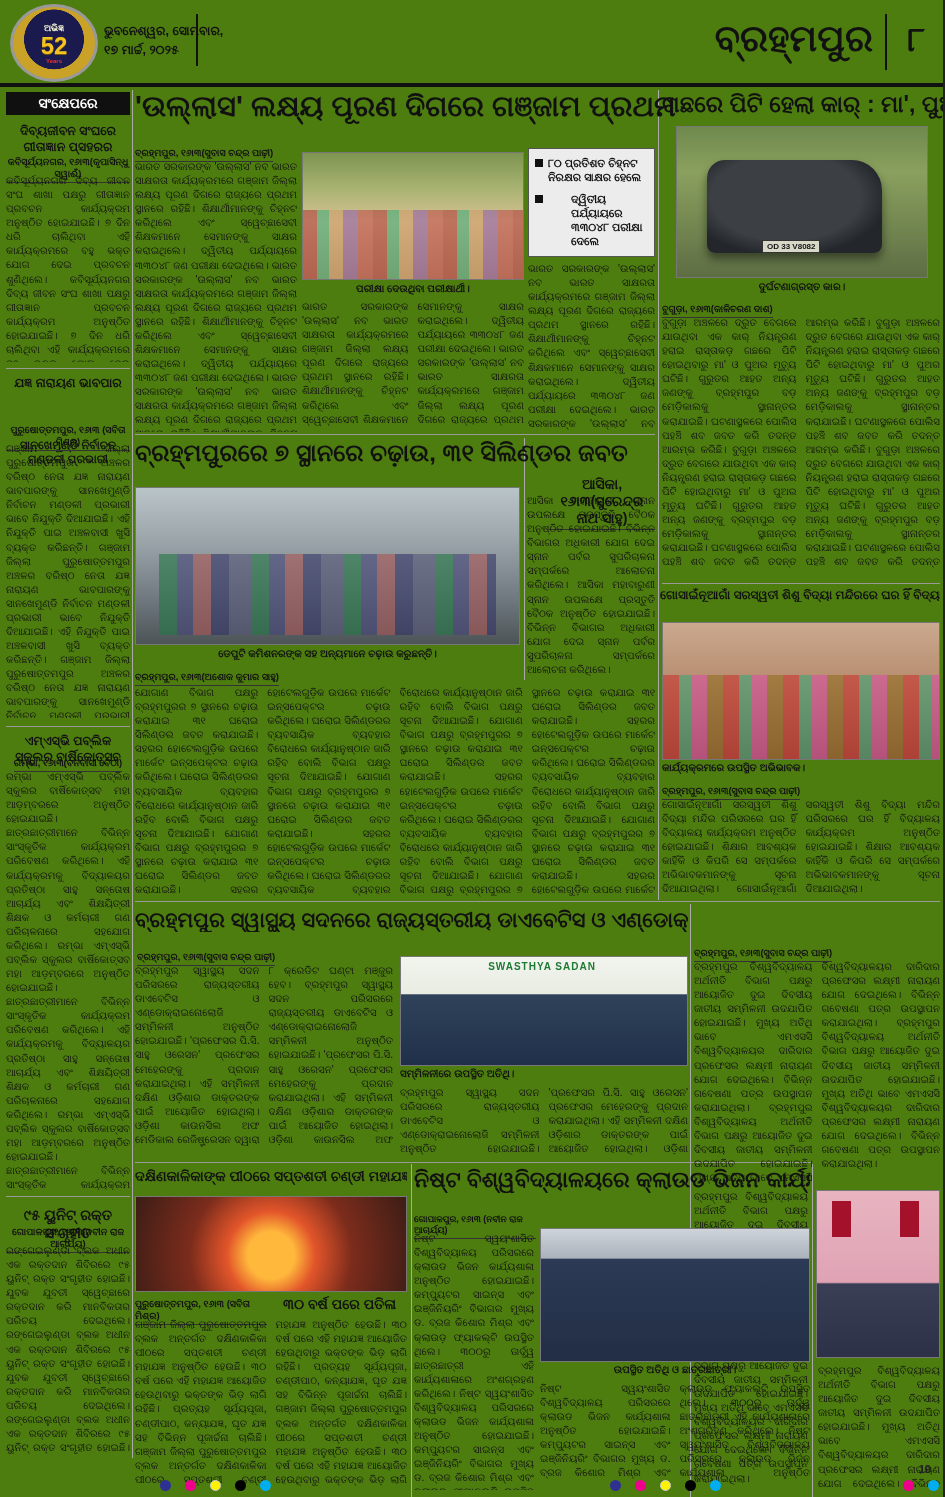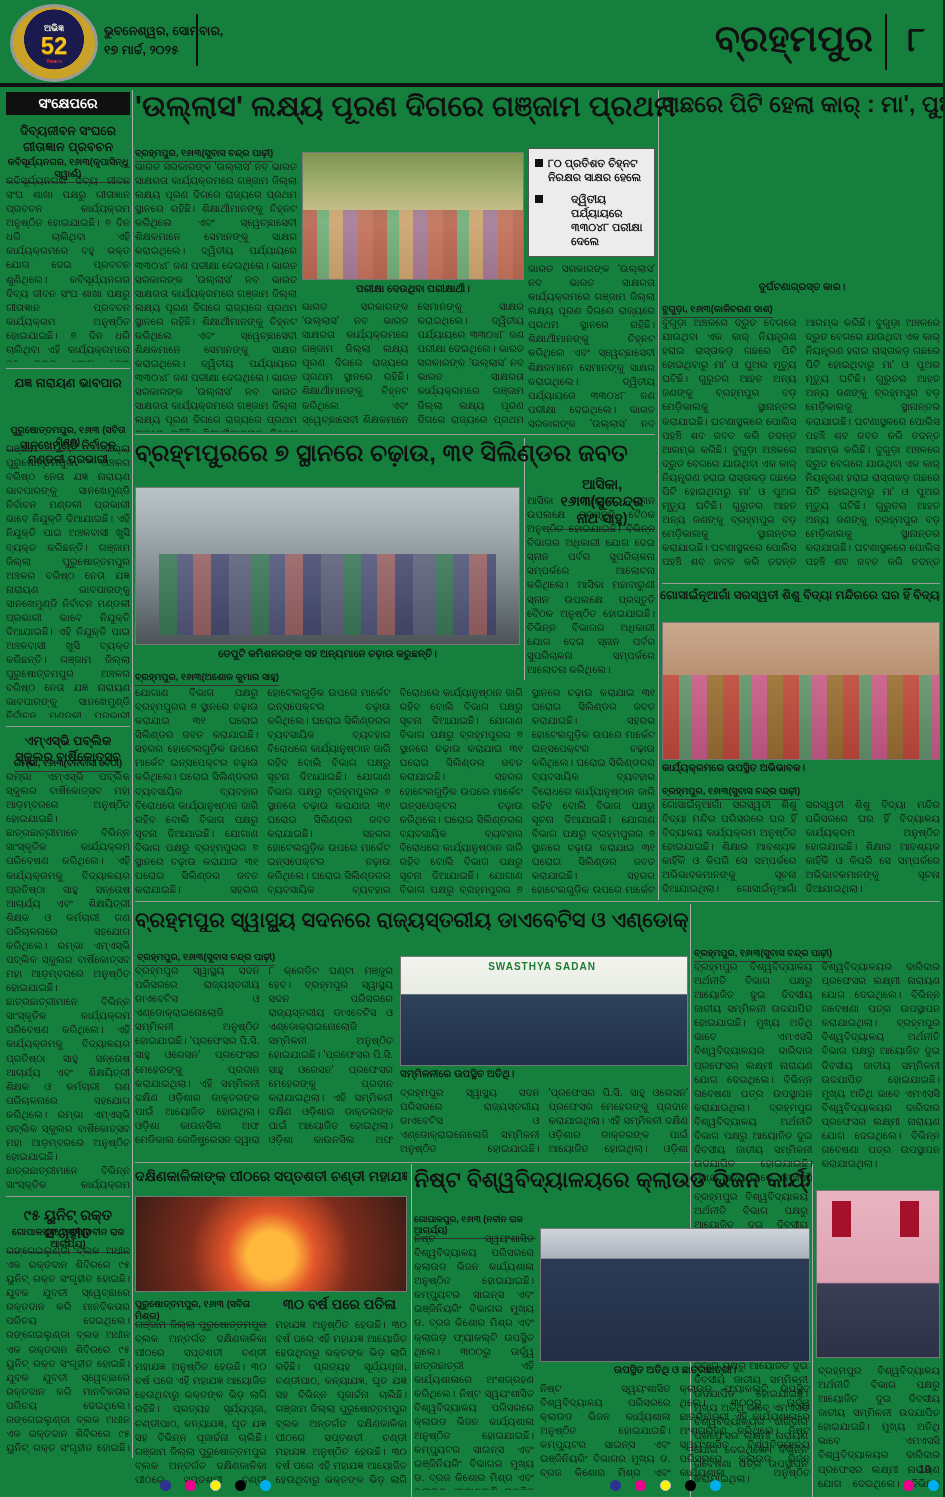--- a/index.html
+++ b/index.html
@@ -1,20 +1,20 @@
 <!DOCTYPE html>
 <html><head>
 <meta charset="utf-8">
 <style>
   * { margin:0; padding:0; box-sizing:border-box; }
   html,body { background:#888; }
   body { font-family:"Liberation Sans","DejaVu Sans",sans-serif; }
   .page {
     position:relative; width:945px; height:1497px; margin:0 auto;
-    background:#15803d; color:#111; overflow:hidden;
+    background:#4d7c0f; color:#111; overflow:hidden;
     border-right:2px solid #222;
   }
   .abs { position:absolute; }
   .rule-h { position:absolute; background:#999; height:1px; }
   .rule-v { position:absolute; background:#aaa; width:1px; }
   .thick-rule { position:absolute; background:#111; }
 
   
   .logo-wrap { position:absolute; left:10px; top:4px; width:88px; height:78px; }
   .logo-ellipse {
@@ -102,21 +102,21 @@
     <div class="edition">ବ୍ରହ୍ମପୁର</div>
     <div class="ed-sep"></div>
     <div class="pageno">୮</div>
   </div>
   <div class="thick-rule" style="left:0;top:83px;width:945px;height:4px;"></div>
 
   <div class="abs" style="left:6px;top:92px;width:124px;">
     <div class="sb-head">ସଂକ୍ଷେପରେ</div>
   </div>
 
-  <div class="abs brief-title" style="left:6px;top:124px;width:124px;">ଦିବ୍ୟଜୀବନ ସଂଘରେ ଗୀତାଜ୍ଞାନ ପ୍ରବଚନ</div>
+  <div class="abs brief-title" style="left:6px;top:124px;width:124px;">ଦିବ୍ୟଜୀବନ ସଂଘରେ ଗୀତାଜ୍ଞାନ ପ୍ସହରର</div>
   <div class="abs" style="left:6px;top:156px;width:124px;text-align:center;"><span class="byline">କବିସୂର୍ଯ୍ୟନଗର, ୧୬ା୩(କୃପାସିନ୍ଧୁ ସ୍ୱାଈଁ)</span></div>
   <div class="abs body-txt" style="left:6px;top:174px;width:124px;height:188px;">କବିସୂର୍ଯ୍ୟନଗର ଦିବ୍ୟ ଜୀବନ ସଂଘ ଶାଖା ପକ୍ଷରୁ ଗୀତାଜ୍ଞାନ ପ୍ରବଚନ କାର୍ଯ୍ୟକ୍ରମ ଅନୁଷ୍ଠିତ ହୋଇଯାଇଛି। ୭ ଦିନ ଧରି ଚାଲିଥିବା ଏହି କାର୍ଯ୍ୟକ୍ରମରେ ବହୁ ଭକ୍ତ ଯୋଗ ଦେଇ ପ୍ରବଚନ ଶୁଣିଥିଲେ। କବିସୂର୍ଯ୍ୟନଗର ଦିବ୍ୟ ଜୀବନ ସଂଘ ଶାଖା ପକ୍ଷରୁ ଗୀତାଜ୍ଞାନ ପ୍ରବଚନ କାର୍ଯ୍ୟକ୍ରମ ଅନୁଷ୍ଠିତ ହୋଇଯାଇଛି। ୭ ଦିନ ଧରି ଚାଲିଥିବା ଏହି କାର୍ଯ୍ୟକ୍ରମରେ ବହୁ ଭକ୍ତ ଯୋଗ ଦେଇ ପ୍ରବଚନ ଶୁଣିଥିଲେ। କବିସୂର୍ଯ୍ୟନଗର ଦିବ୍ୟ ଜୀବନ ସଂଘ ଶାଖା ପକ୍ଷରୁ ଗୀତାଜ୍ଞାନ ପ୍ରବଚନ କାର୍ଯ୍ୟକ୍ରମ ଅନୁଷ୍ଠିତ ହୋଇଯାଇଛି। ୭ ଦିନ ଧରି ଚାଲିଥିବା ଏହି କାର୍ଯ୍ୟକ୍ରମରେ ବହୁ ଭକ୍ତ ଯୋଗ ଦେଇ ପ୍ରବଚନ ଶୁଣିଥିଲେ।</div>
   <div class="rule-h" style="left:6px;top:368px;width:124px;"></div>
 
   <div class="abs brief-title" style="left:6px;top:376px;width:124px;">ଯଜ୍ଞ ନାରାୟଣ ଭାବପାର</div>
   <div class="abs brief-title2" style="left:6px;top:394px;width:124px;margin-top:44px;">ସାନଖେମୁଣ୍ଡି ନିର୍ବାଚନ ମଣ୍ଡଳୀ ପ୍ରଭାରୀ</div>
   <div class="abs" style="left:6px;top:424px;width:124px;text-align:center;"><span class="byline">ପୁରୁଷୋତ୍ତମପୁର, ୧୬ା୩ (ସବିତା ମିଶ୍ର)</span></div>
   <div class="abs body-txt" style="left:6px;top:442px;width:124px;height:276px;">ଗଞ୍ଜାମ ଜିଲ୍ଲା ପୁରୁଷୋତ୍ତମପୁର ଅଞ୍ଚଳର ବରିଷ୍ଠ ନେତା ଯଜ୍ଞ ନାରାୟଣ ଭାବପାରଙ୍କୁ ସାନଖେମୁଣ୍ଡି ନିର୍ବାଚନ ମଣ୍ଡଳୀ ପ୍ରଭାରୀ ଭାବେ ନିଯୁକ୍ତି ଦିଆଯାଇଛି। ଏହି ନିଯୁକ୍ତି ପାଇ ଅଞ୍ଚଳବାସୀ ଖୁସି ବ୍ୟକ୍ତ କରିଛନ୍ତି। ଗଞ୍ଜାମ ଜିଲ୍ଲା ପୁରୁଷୋତ୍ତମପୁର ଅଞ୍ଚଳର ବରିଷ୍ଠ ନେତା ଯଜ୍ଞ ନାରାୟଣ ଭାବପାରଙ୍କୁ ସାନଖେମୁଣ୍ଡି ନିର୍ବାଚନ ମଣ୍ଡଳୀ ପ୍ରଭାରୀ ଭାବେ ନିଯୁକ୍ତି ଦିଆଯାଇଛି। ଏହି ନିଯୁକ୍ତି ପାଇ ଅଞ୍ଚଳବାସୀ ଖୁସି ବ୍ୟକ୍ତ କରିଛନ୍ତି। ଗଞ୍ଜାମ ଜିଲ୍ଲା ପୁରୁଷୋତ୍ତମପୁର ଅଞ୍ଚଳର ବରିଷ୍ଠ ନେତା ଯଜ୍ଞ ନାରାୟଣ ଭାବପାରଙ୍କୁ ସାନଖେମୁଣ୍ଡି ନିର୍ବାଚନ ମଣ୍ଡଳୀ ପ୍ରଭାରୀ ଭାବେ ନିଯୁକ୍ତି ଦିଆଯାଇଛି। ଏହି ନିଯୁକ୍ତି ପାଇ ଅଞ୍ଚଳବାସୀ ଖୁସି ବ୍ୟକ୍ତ କରିଛନ୍ତି। ଗଞ୍ଜାମ ଜିଲ୍ଲା ପୁରୁଷୋତ୍ତମପୁର ଅଞ୍ଚଳର ବରିଷ୍ଠ ନେତା ଯଜ୍ଞ ନାରାୟଣ ଭାବପାରଙ୍କୁ ସାନଖେମୁଣ୍ଡି ନିର୍ବାଚନ ମଣ୍ଡଳୀ ପ୍ରଭାରୀ ଭାବେ ନିଯୁକ୍ତି ଦିଆଯାଇଛି। ଏହି ନିଯୁକ୍ତି ପାଇ ଅଞ୍ଚଳବାସୀ ଖୁସି ବ୍ୟକ୍ତ କରିଛନ୍ତି।</div>
   <div class="rule-h" style="left:6px;top:726px;width:124px;"></div>
 
@@ -153,20 +153,24 @@
     </div>
     <div class="hl-item">
       <span class="sq"></span>
       <span>ଦ୍ୱିତୀୟ ପର୍ଯ୍ୟାୟରେ ୩୩୦୪୮ ପରୀକ୍ଷା ଦେଲେ</span>
     </div>
   </div>
   <div class="abs body-txt" style="left:528px;top:262px;width:127px;height:170px;">ଭାରତ ସରକାରଙ୍କ 'ଉଲ୍ଲାସ' ନବ ଭାରତ ସାକ୍ଷରତା କାର୍ଯ୍ୟକ୍ରମରେ ଗଞ୍ଜାମ ଜିଲ୍ଲା ଲକ୍ଷ୍ୟ ପୂରଣ ଦିଗରେ ରାଜ୍ୟରେ ପ୍ରଥମ ସ୍ଥାନରେ ରହିଛି। ଶିକ୍ଷାର୍ଥୀମାନଙ୍କୁ ଚିହ୍ନଟ କରିଥିଲେ ଏବଂ ସ୍ୱେଚ୍ଛାସେବୀ ଶିକ୍ଷକମାନେ ସେମାନଙ୍କୁ ସାକ୍ଷର କରାଇଥିଲେ। ଦ୍ୱିତୀୟ ପର୍ଯ୍ୟାୟରେ ୩୩୦୪୮ ଜଣ ପରୀକ୍ଷା ଦେଇଥିଲେ। ଭାରତ ସରକାରଙ୍କ 'ଉଲ୍ଲାସ' ନବ ଭାରତ ସାକ୍ଷରତା କାର୍ଯ୍ୟକ୍ରମରେ ଗଞ୍ଜାମ ଜିଲ୍ଲା ଲକ୍ଷ୍ୟ ପୂରଣ ଦିଗରେ ରାଜ୍ୟରେ ପ୍ରଥମ ସ୍ଥାନରେ ରହିଛି। ଶିକ୍ଷାର୍ଥୀମାନଙ୍କୁ ଚିହ୍ନଟ କରିଥିଲେ ଏବଂ ସ୍ୱେଚ୍ଛାସେବୀ ଶିକ୍ଷକମାନେ ସେମାନଙ୍କୁ ସାକ୍ଷର କରାଇଥିଲେ। ଦ୍ୱିତୀୟ ପର୍ଯ୍ୟାୟରେ ୩୩୦୪୮ ଜଣ ପରୀକ୍ଷା ଦେଇଥିଲେ।</div>
   <div class="rule-h" style="left:135px;top:434px;width:520px;"></div>
 
   <div class="abs hl-xl nowrap" style="left:662px;top:92px;width:278px;font-size:23px;">ଗଛରେ ପିଟି ହେଲା କାର୍ : ମା', ପୁଅ ମୃତ</div>
+  <div class="photo ph-car" style="left:676px;top:126px;width:252px;height:152px;">
+    <div class="wreck"></div>
+    <div class="plate">OD 33 V8082</div>
+  </div>
   <div class="abs caption caption-c" style="left:676px;top:281px;width:252px;">ଦୁର୍ଘଟଣାଗ୍ରସ୍ତ କାର।</div>
   <div class="abs" style="left:662px;top:298px;width:136px;"><span class="byline">ବୁଗୁଡ଼ା, ୧୬ା୩(କାଳିଚରଣ ଦାଶ)</span></div>
   <div class="abs body-txt cols-2" style="left:662px;top:316px;width:278px;height:262px;">ବୁଗୁଡ଼ା ଅଞ୍ଚଳରେ ଦ୍ରୁତ ବେଗରେ ଯାଉଥିବା ଏକ କାର୍ ନିୟନ୍ତ୍ରଣ ହରାଇ ରାସ୍ତାକଡ଼ ଗଛରେ ପିଟି ହୋଇଥିବାରୁ ମା' ଓ ପୁଅର ମୃତ୍ୟୁ ଘଟିଛି। ଗୁରୁତର ଆହତ ଅନ୍ୟ ଜଣଙ୍କୁ ବ୍ରହ୍ମପୁର ବଡ଼ ମେଡ଼ିକାଲକୁ ସ୍ଥାନାନ୍ତର କରାଯାଇଛି। ଘଟଣାସ୍ଥଳରେ ପୋଲିସ ପହଞ୍ଚି ଶବ ଜବତ କରି ତଦନ୍ତ ଆରମ୍ଭ କରିଛି। ବୁଗୁଡ଼ା ଅଞ୍ଚଳରେ ଦ୍ରୁତ ବେଗରେ ଯାଉଥିବା ଏକ କାର୍ ନିୟନ୍ତ୍ରଣ ହରାଇ ରାସ୍ତାକଡ଼ ଗଛରେ ପିଟି ହୋଇଥିବାରୁ ମା' ଓ ପୁଅର ମୃତ୍ୟୁ ଘଟିଛି। ଗୁରୁତର ଆହତ ଅନ୍ୟ ଜଣଙ୍କୁ ବ୍ରହ୍ମପୁର ବଡ଼ ମେଡ଼ିକାଲକୁ ସ୍ଥାନାନ୍ତର କରାଯାଇଛି। ଘଟଣାସ୍ଥଳରେ ପୋଲିସ ପହଞ୍ଚି ଶବ ଜବତ କରି ତଦନ୍ତ ଆରମ୍ଭ କରିଛି। ବୁଗୁଡ଼ା ଅଞ୍ଚଳରେ ଦ୍ରୁତ ବେଗରେ ଯାଉଥିବା ଏକ କାର୍ ନିୟନ୍ତ୍ରଣ ହରାଇ ରାସ୍ତାକଡ଼ ଗଛରେ ପିଟି ହୋଇଥିବାରୁ ମା' ଓ ପୁଅର ମୃତ୍ୟୁ ଘଟିଛି। ଗୁରୁତର ଆହତ ଅନ୍ୟ ଜଣଙ୍କୁ ବ୍ରହ୍ମପୁର ବଡ଼ ମେଡ଼ିକାଲକୁ ସ୍ଥାନାନ୍ତର କରାଯାଇଛି। ଘଟଣାସ୍ଥଳରେ ପୋଲିସ ପହଞ୍ଚି ଶବ ଜବତ କରି ତଦନ୍ତ ଆରମ୍ଭ କରିଛି। ବୁଗୁଡ଼ା ଅଞ୍ଚଳରେ ଦ୍ରୁତ ବେଗରେ ଯାଉଥିବା ଏକ କାର୍ ନିୟନ୍ତ୍ରଣ ହରାଇ ରାସ୍ତାକଡ଼ ଗଛରେ ପିଟି ହୋଇଥିବାରୁ ମା' ଓ ପୁଅର ମୃତ୍ୟୁ ଘଟିଛି। ଗୁରୁତର ଆହତ ଅନ୍ୟ ଜଣଙ୍କୁ ବ୍ରହ୍ମପୁର ବଡ଼ ମେଡ଼ିକାଲକୁ ସ୍ଥାନାନ୍ତର କରାଯାଇଛି। ଘଟଣାସ୍ଥଳରେ ପୋଲିସ ପହଞ୍ଚି ଶବ ଜବତ କରି ତଦନ୍ତ ଆରମ୍ଭ କରିଛି। ବୁଗୁଡ଼ା ଅଞ୍ଚଳରେ ଦ୍ରୁତ ବେଗରେ ଯାଉଥିବା ଏକ କାର୍ ନିୟନ୍ତ୍ରଣ ହରାଇ ରାସ୍ତାକଡ଼ ଗଛରେ ପିଟି ହୋଇଥିବାରୁ ମା' ଓ ପୁଅର ମୃତ୍ୟୁ ଘଟିଛି। ଗୁରୁତର ଆହତ ଅନ୍ୟ ଜଣଙ୍କୁ ବ୍ରହ୍ମପୁର ବଡ଼ ମେଡ଼ିକାଲକୁ ସ୍ଥାନାନ୍ତର କରାଯାଇଛି। ଘଟଣାସ୍ଥଳରେ ପୋଲିସ ପହଞ୍ଚି ଶବ ଜବତ କରି ତଦନ୍ତ ଆରମ୍ଭ କରିଛି।</div>
   <div class="rule-h" style="left:662px;top:583px;width:278px;"></div>
 
   <div class="abs hl-xl nowrap" style="left:135px;top:440px;width:385px;font-size:24px;">ବ୍ରହ୍ମପୁରରେ ୭ ସ୍ଥାନରେ ଚଢ଼ାଉ, ୩୧ ସିଲିଣ୍ଡର ଜବତ</div>
   <div class="photo ph-raid" style="left:135px;top:487px;width:385px;height:158px;">
     <div class="fig"></div>
   </div>
   <div class="abs caption caption-c" style="left:135px;top:648px;width:385px;">ଡେପୁଟି କମିଶନରଙ୍କ ସହ ଅନ୍ୟମାନେ ଚଢ଼ାଉ କରୁଛନ୍ତି।</div>

